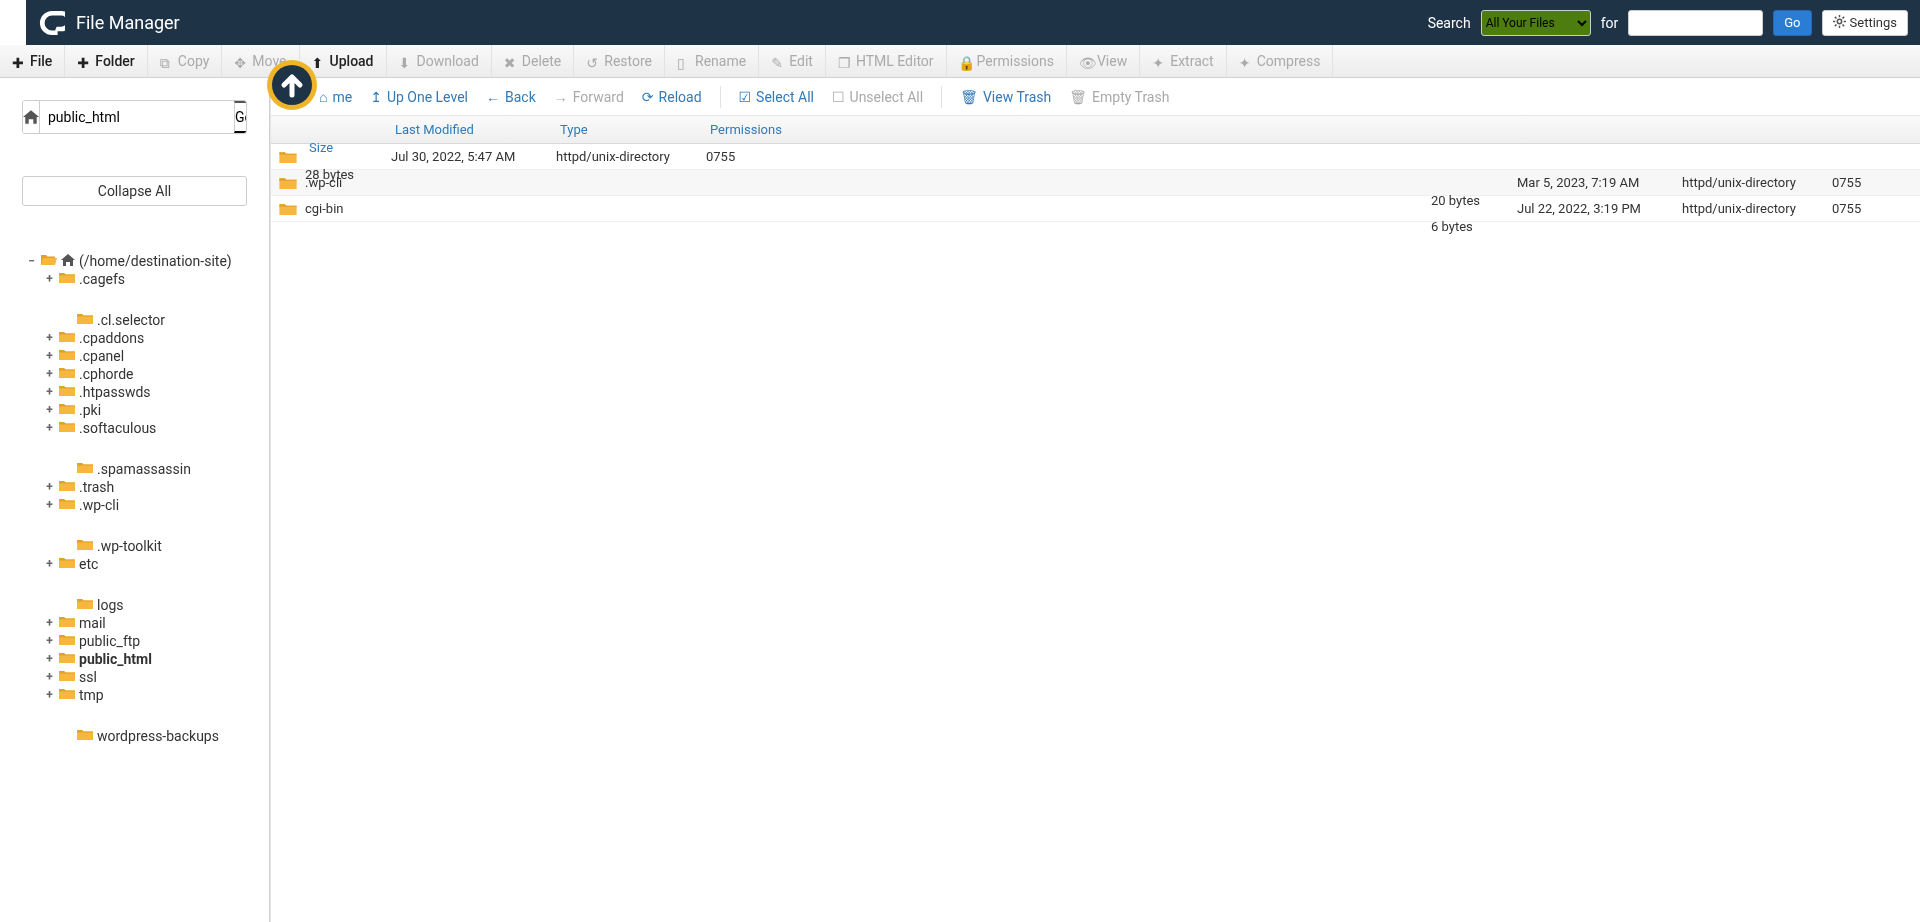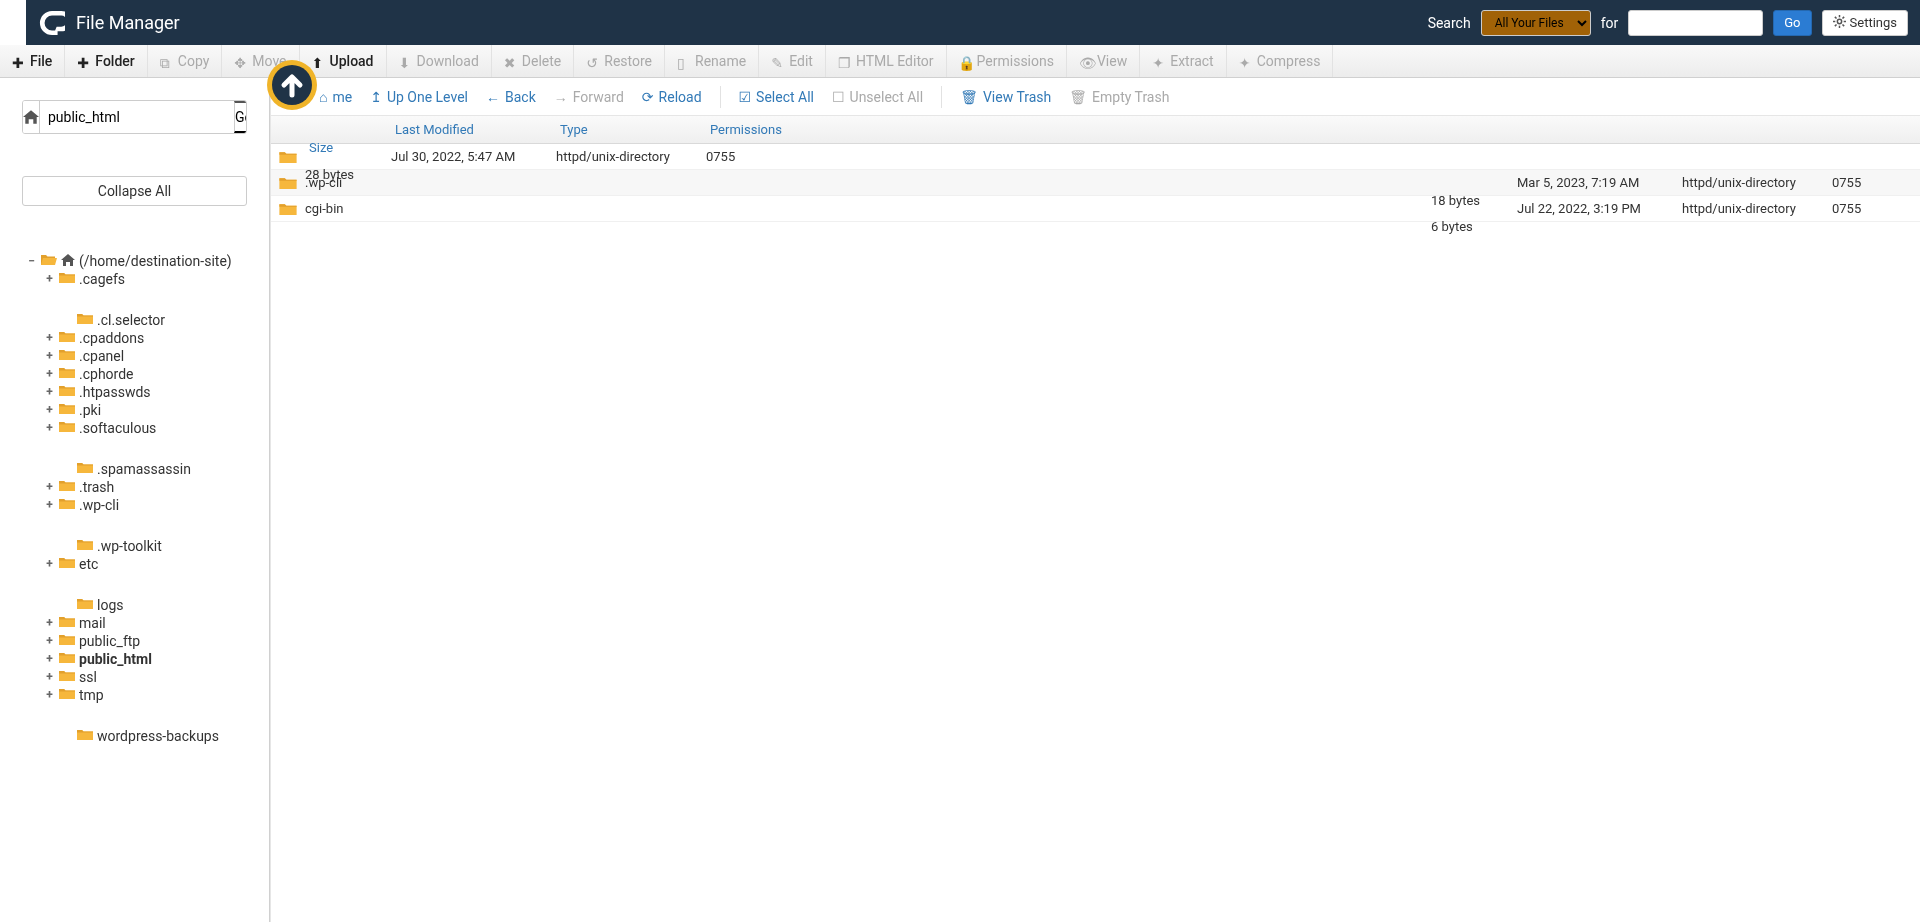--- a/index.html
+++ b/index.html
@@ -3,21 +3,21 @@
 <meta charset="utf-8">
 <style>
 * { margin: 0; padding: 0; box-sizing: border-box; font-family: -apple-system, BlinkMacSystemFont, "Segoe UI", Roboto, Arial, sans-serif; }
 body { background: #fff; width: 1920px; height: 922px; overflow: hidden; font-size: 14px; }
 
 
 .header { background: #1f3347; height: 45px; display: flex; align-items: center; padding: 0 12px; color: #fff; gap: 10px; margin-left: 26px; }
 .logo-icon { width: 28px; height: 28px; display: inline-flex; align-items: center; justify-content: center; }
 .app-title { font-size: 18px; font-weight: 400; flex: 1; }
 .search-label, .for-label { color: #fff; font-size: 14px; }
-.search-select { height: 26px; width: 110px; font-size: 12px; border: 1px solid #ccc; border-radius: 3px; background: #a16207; padding: 0 9px; }
+.search-select { height: 26px; width: 110px; font-size: 12px; border: 1px solid #ccc; border-radius: 3px; background: #4d7c0f; padding: 0 0; }
 .search-input { height: 26px; width: 135px; border: 1px solid #ccc; border-radius: 3px; padding: 0 6px; }
 .go-btn { background: #2b7cd3; color: #fff; border: 1px solid #2468b0; border-radius: 3px; height: 26px; padding: 0 10px; cursor: pointer; font-size: 13px; }
 .settings-btn { background: #fff; color: #333; border: 1px solid #ccc; border-radius: 3px; height: 26px; padding: 0 10px; cursor: pointer; font-size: 13px; display: flex; align-items: center; gap: 4px; }
 
 
 .toolbar { background: linear-gradient(#f9f9f9,#ececec); border-bottom: 1px solid #d0d0d0; height: 33px; display: flex; align-items: stretch; }
 .tb-item { display: flex; align-items: center; gap: 5px; padding: 0 12px; color: #555; cursor: pointer; border-right: 1px solid #e2e2e2; font-size: 14px; }
 .tb-item.active { color: #222; font-weight: 500; }
 .tb-item.disabled { color: #aaa; cursor: default; }
 .tb-icon { width: 13px; height: 13px; display: inline-block; }
@@ -430,21 +430,21 @@
           <div class="col-type">httpd/unix-directory</div>
           <div class="col-perm">0755</div>
         </div>
         <div class="grid-row">
           <div class="col-icon">
             <svg width="18" height="14" viewBox="0 0 16 13">
               <use href="#folder-closed"></use>
             </svg>
           </div>
           <div class="col-name">.wp-cli</div>
-          <div class="col-size">18 bytes</div>
+          <div class="col-size">20 bytes</div>
           <div class="col-mod">Mar 5, 2023, 7:19 AM</div>
           <div class="col-type">httpd/unix-directory</div>
           <div class="col-perm">0755</div>
         </div>
         <div class="grid-row">
           <div class="col-icon">
             <svg width="18" height="14" viewBox="0 0 16 13">
               <use href="#folder-closed"></use>
             </svg>
           </div>

